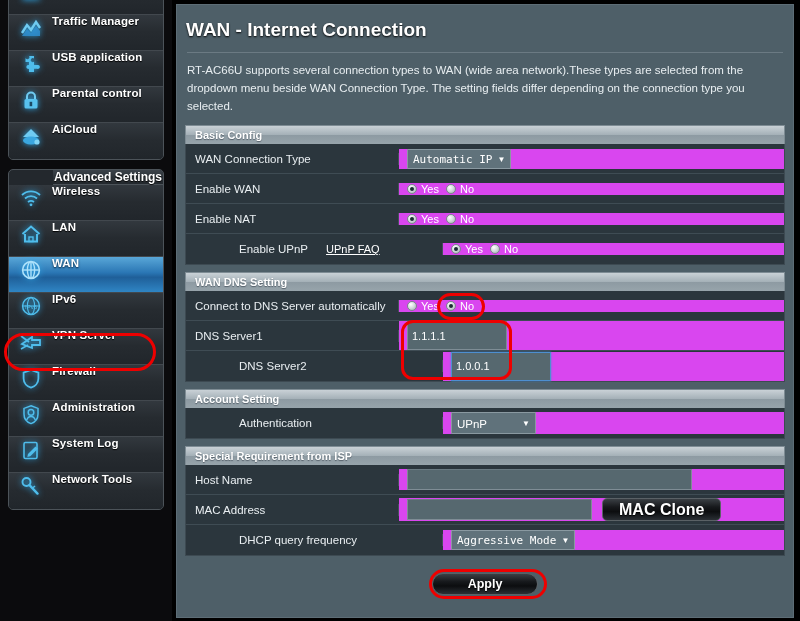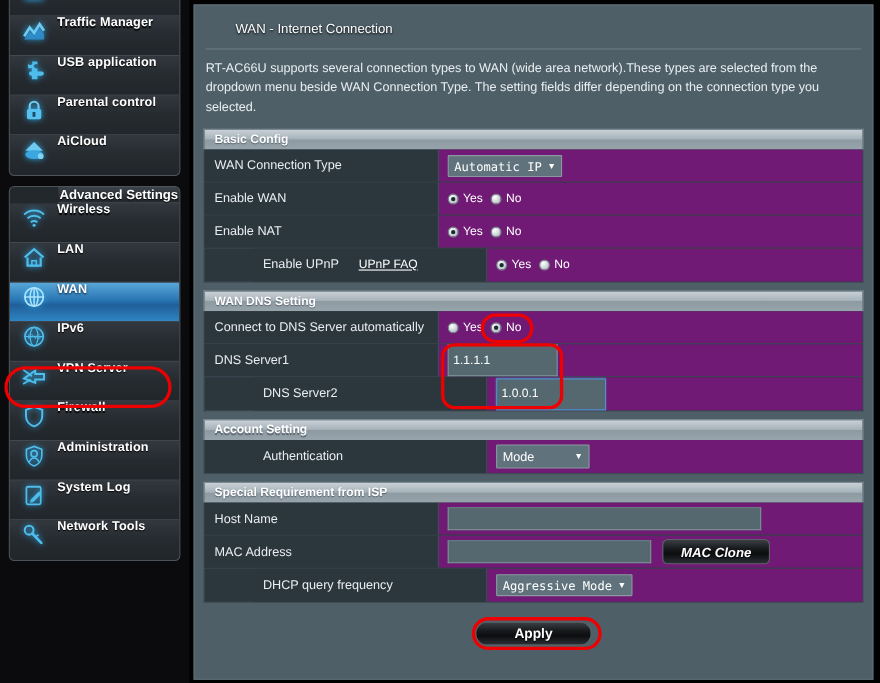--- a/index.html
+++ b/index.html
@@ -84,24 +84,23 @@
   
   #panel {
     position: absolute;
     left: 176px; top: 4px;
     width: 618px; height: 614px;
     background: #4e5f68;
     border: 1px solid #5d6d76;
   }
   #page-title {
     color: #ffffff;
-    font-size: 12px; font-weight: normal;
+    font-size: 19px; font-weight: bold;
     padding: 14px 0 0 9px;
     text-shadow: 0 1px 2px #000;
-    margin-left: 28px;
   }
   .title-rule {
     height: 1px; background: #6b7a83;
     margin: 11px 10px 0 10px;
   }
   #page-desc {
     color: #e8eef1;
     font-size: 11.5px;
     line-height: 18px;
     padding: 8px 14px 10px 10px;
@@ -118,37 +117,38 @@
     text-shadow: 0 1px 1px #55606a;
     border: 1px solid #7e8c94;
     border-bottom: none;
   }
   .sec-body { border: 1px solid #3d4a52; border-top: none; }
   .row {
     display: flex;
     min-height: 30px;
     border-bottom: 1px solid #3f4c54;
     background: #2b363d;
+    align-items: center;
   }
   .row:last-child { border-bottom: none; padding-left: 44px; }
   .cell-label {
     width: 213px;
     flex: 0 0 213px;
     display: flex; align-items: center;
     padding-left: 9px;
     color: #e9eef1;
     font-size: 11.5px;
     background: #2b363d;
     border-right: 1px solid #44515a;
   }
   .cell-value {
     flex: 1;
     display: flex; align-items: center;
     padding-left: 8px;
-    background: #701a75;
+    background: #d946ef;
     position: relative;
   }
   .faq-link {
     color: #ffffff; font-size: 11px;
     text-decoration: underline;
     margin-left: 18px;
     cursor: pointer;
   }
 
   
@@ -206,27 +206,26 @@
     border: 1px solid #4e8fd0;
     box-shadow: 0 0 2px #4e8fd0;
   }
   .txt.wide { width: 285px; height: 21px; font-family: "Liberation Sans", sans-serif;}
   .txt.mac  { width: 185px; height: 21px; font-family: "Liberation Sans", sans-serif;}
   .btn-dark {
     background: linear-gradient(180deg,#3a3f44 0%,#17191c 38%,#0c0d0f 60%,#2a2f34 100%);
     border: 1px solid #5a6166;
     border-radius: 5px;
     color: #ffffff;
-    font-size: 12px; font-weight: bold;
+    font-size: 16px; font-weight: bold;
     text-shadow: 0 1px 1px #000;
     height: 23px;
     padding: 0 16px;
     margin-left: 10px;
     cursor: pointer;
-    font-style: italic;
   }
   #apply-wrap {
     display: flex; justify-content: center;
     margin-top: 17px;
     position: relative;
   }
   #apply-btn {
     background: linear-gradient(180deg,#3a3f44 0%,#17191c 38%,#0c0d0f 60%,#2a2f34 100%);
     border: 1px solid #5a6166;
     border-radius: 11px;
@@ -508,21 +507,21 @@
       <div class="hl-rect" style="left:216px; top:48px; width:111px; height:60px; border-radius:12px;"></div>
     </div>
 
     <div class="section">
       <div class="sec-head">Account Setting</div>
       <div class="sec-body">
         <div class="row">
           <div class="cell-label">Authentication</div>
           <div class="cell-value">
             <span class="sel-wrap">
-              <span class="sel auth" style="display:inline-block;line-height:22px;">Mode</span>
+              <span class="sel auth" style="display:inline-block;line-height:22px;">UPnP</span>
               <span class="caret">▼</span>
             </span>
           </div>
         </div>
       </div>
     </div>
 
     <div class="section">
       <div class="sec-head">Special Requirement from ISP</div>
       <div class="sec-body">

